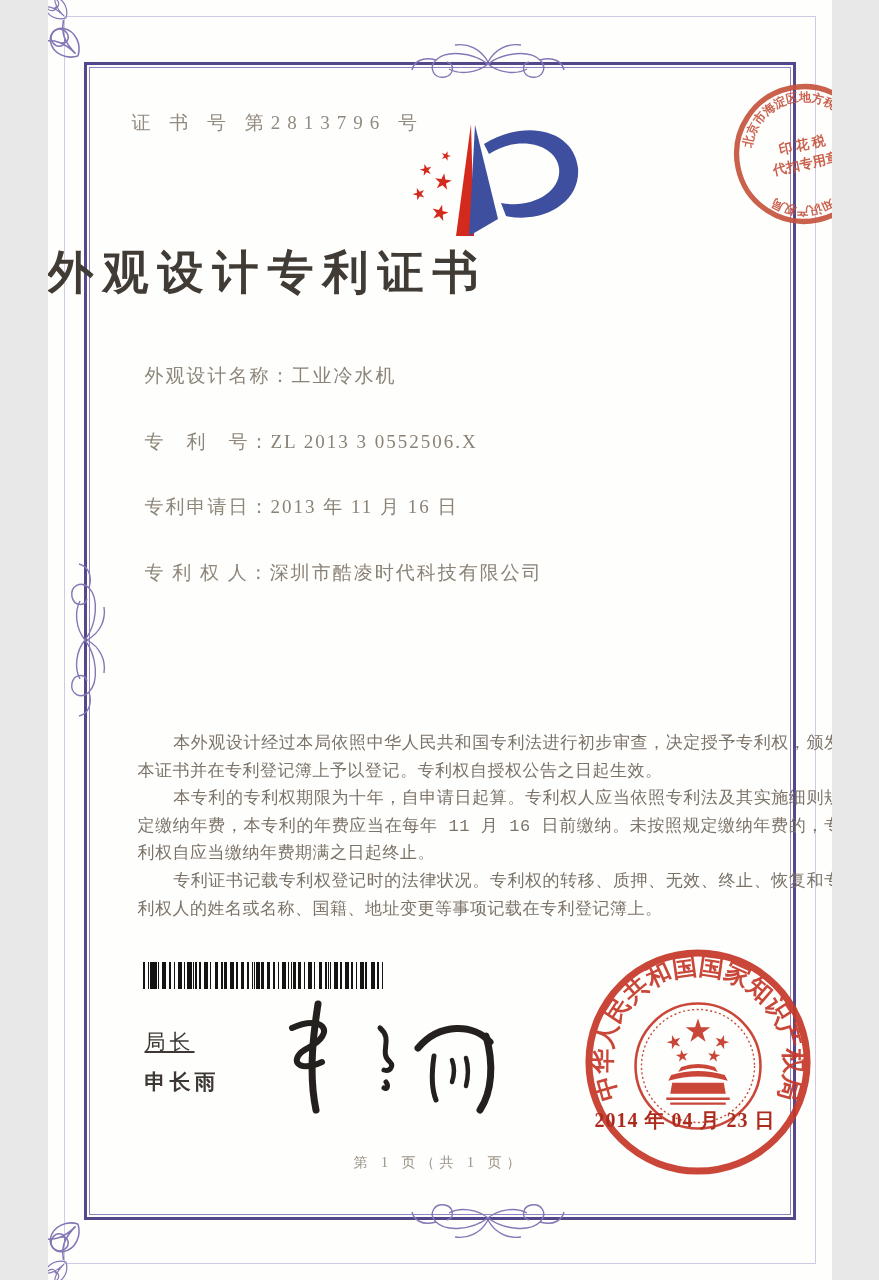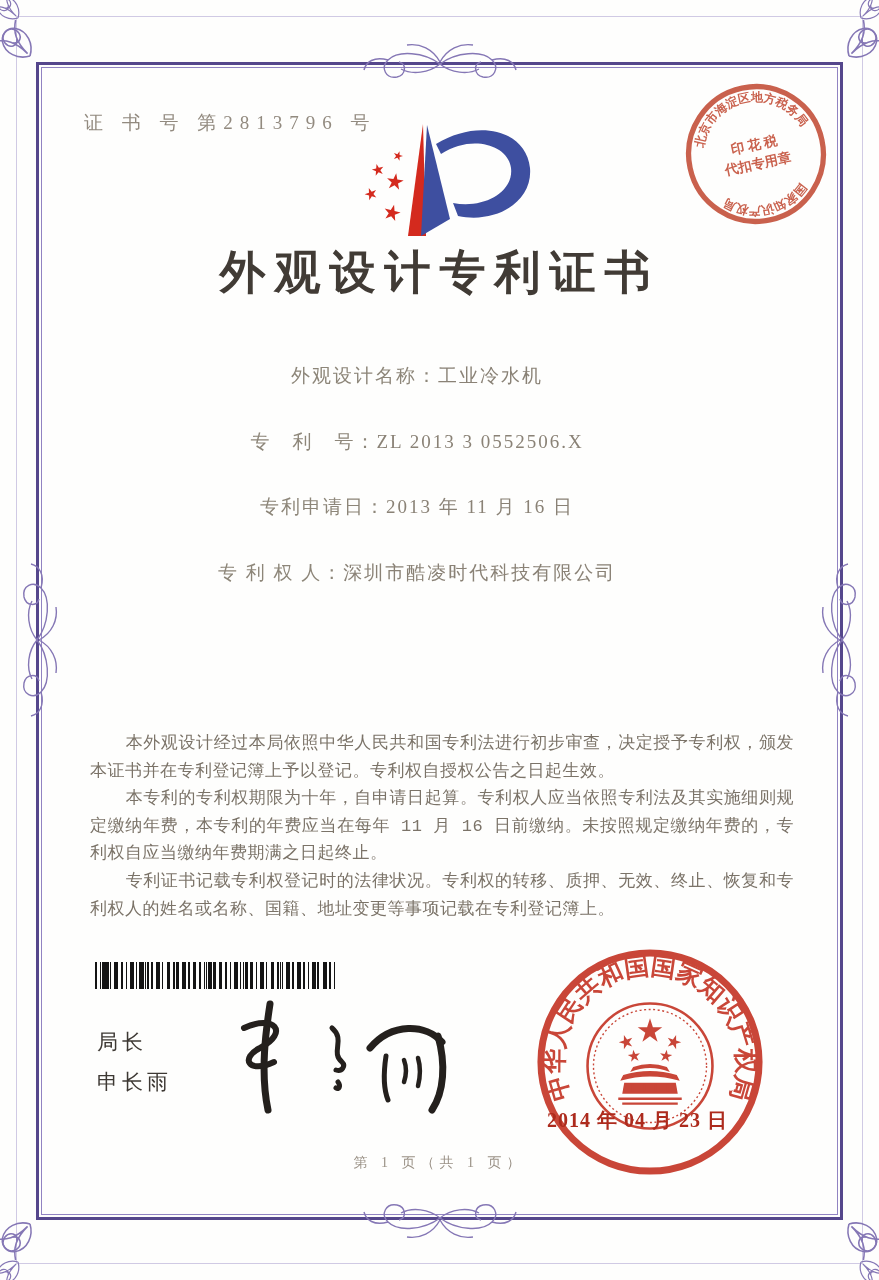--- a/index.html
+++ b/index.html
@@ -1,42 +1,42 @@
 <!DOCTYPE html>
 <html><head>
 <meta charset="utf-8">
 <style>
   html,body{margin:0;padding:0;background:#e8e8e8;}
-  .page{position:relative;width:879px;height:1280px;margin:0 auto;background:#fefefd;
+  .page{position:relative;width:784px;height:1280px;margin:0 auto;background:#fefefd;
         font-family:"Liberation Serif","DejaVu Serif",serif;overflow:hidden;}
   .outer-line{position:absolute;left:16px;top:16px;right:16px;bottom:16px;
         border:1px solid #a99ecf;opacity:.55;pointer-events:none;}
   .frame{position:absolute;left:36px;top:62px;right:36px;bottom:60px;
         border:3px solid #55478c;pointer-events:none;}
   .frame::after{content:"";position:absolute;left:2px;top:2px;right:2px;bottom:2px;
         border:1px solid #9183c2;}
   .ornaments{position:absolute;left:0;top:0;pointer-events:none;}
   .cert-no{position:absolute;left:84px;top:110px;font-size:19px;letter-spacing:7px;
         color:#928a7f;}
   .logo{position:absolute;left:330px;top:116px;width:220px;height:130px;}
-  .title{position:absolute;left:0;right:0;top:242px;text-align:center;font-size:46px;
+  .title{position:absolute;left:0;right:0;top:242px;font-size:46px;
         font-weight:700;letter-spacing:9px;color:#413b35;}
   .fields{position:absolute;left:97px;top:363px;width:640px;}
   .field{height:30px;margin-bottom:35.5px;font-size:19px;letter-spacing:2px;
-        color:#8d8679;white-space:nowrap;text-align:center;}
+        color:#8d8679;white-space:nowrap;}
   .field .val{color:#8a8276;}
   .bodytext{position:absolute;left:90px;top:730px;width:704px;font-size:17px;
         line-height:27.6px;color:#7b7368;text-align:justify;letter-spacing:.5px;}
   .bodytext p{margin:0;text-indent:2.1em;font-family:Liberation Mono, monospace;}
   .barcode{position:absolute;left:95px;top:962px;width:240px;height:27px;
         background:
         repeating-linear-gradient(90deg,#141414 0 2px,transparent 2px 5px,#141414 5px 6px,transparent 6px 9px,#141414 9px 13px,transparent 13px 15px,#141414 15px 16px,transparent 16px 20px,#141414 20px 23px,transparent 23px 26px),
         repeating-linear-gradient(90deg,#141414 0 1px,transparent 1px 7px,#141414 7px 10px,transparent 10px 13px,#141414 13px 14px,transparent 14px 19px,#141414 19px 21px,transparent 21px 37px);}
-  .signer-title{position:absolute;left:97px;top:1028px;font-size:21px;letter-spacing:4px;color:#3d3833;}
-  .signer-name{position:absolute;left:97px;top:1068px;font-size:21px;letter-spacing:4px;color:#3d3833;}
+  .signer-title{position:absolute;left:97px;top:1028px;font-size:21px;letter-spacing:4px;color:#3d3833;text-decoration:underline;}
+  .signer-name{position:absolute;left:97px;top:1068px;font-size:21px;letter-spacing:4px;color:#3d3833;font-weight:bold;}
   .signature{position:absolute;left:208px;top:998px;width:268px;height:120px;}
   .seal{position:absolute;left:531px;top:943px;width:238px;height:238px;opacity:.93;}
   .seal-date{position:absolute;left:547px;top:1107px;width:220px;font-size:20px;
         font-weight:600;letter-spacing:1px;color:#ad2b1d;white-space:nowrap;}
   .footer{position:absolute;left:0;right:0;top:1154px;text-align:center;font-size:14px;
         letter-spacing:5px;color:#9a9186;}
   .tax-stamp{position:absolute;left:679px;top:77px;width:154px;height:154px;
         transform:rotate(-12deg);opacity:.9;}
 </style>
 </head>

